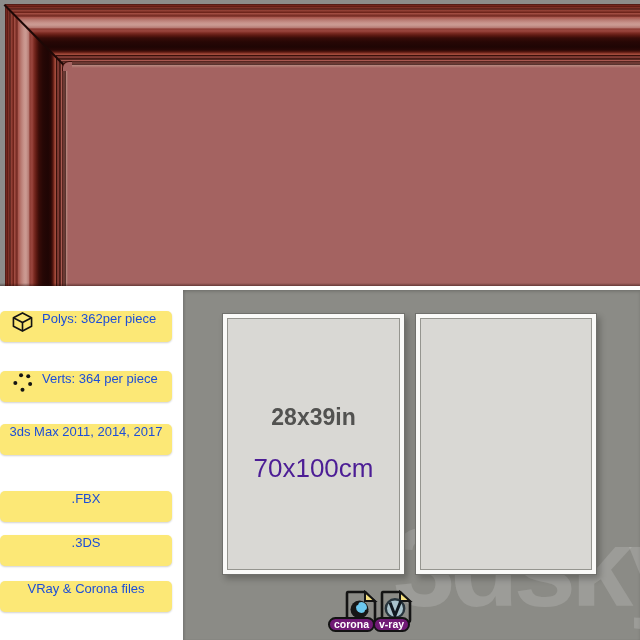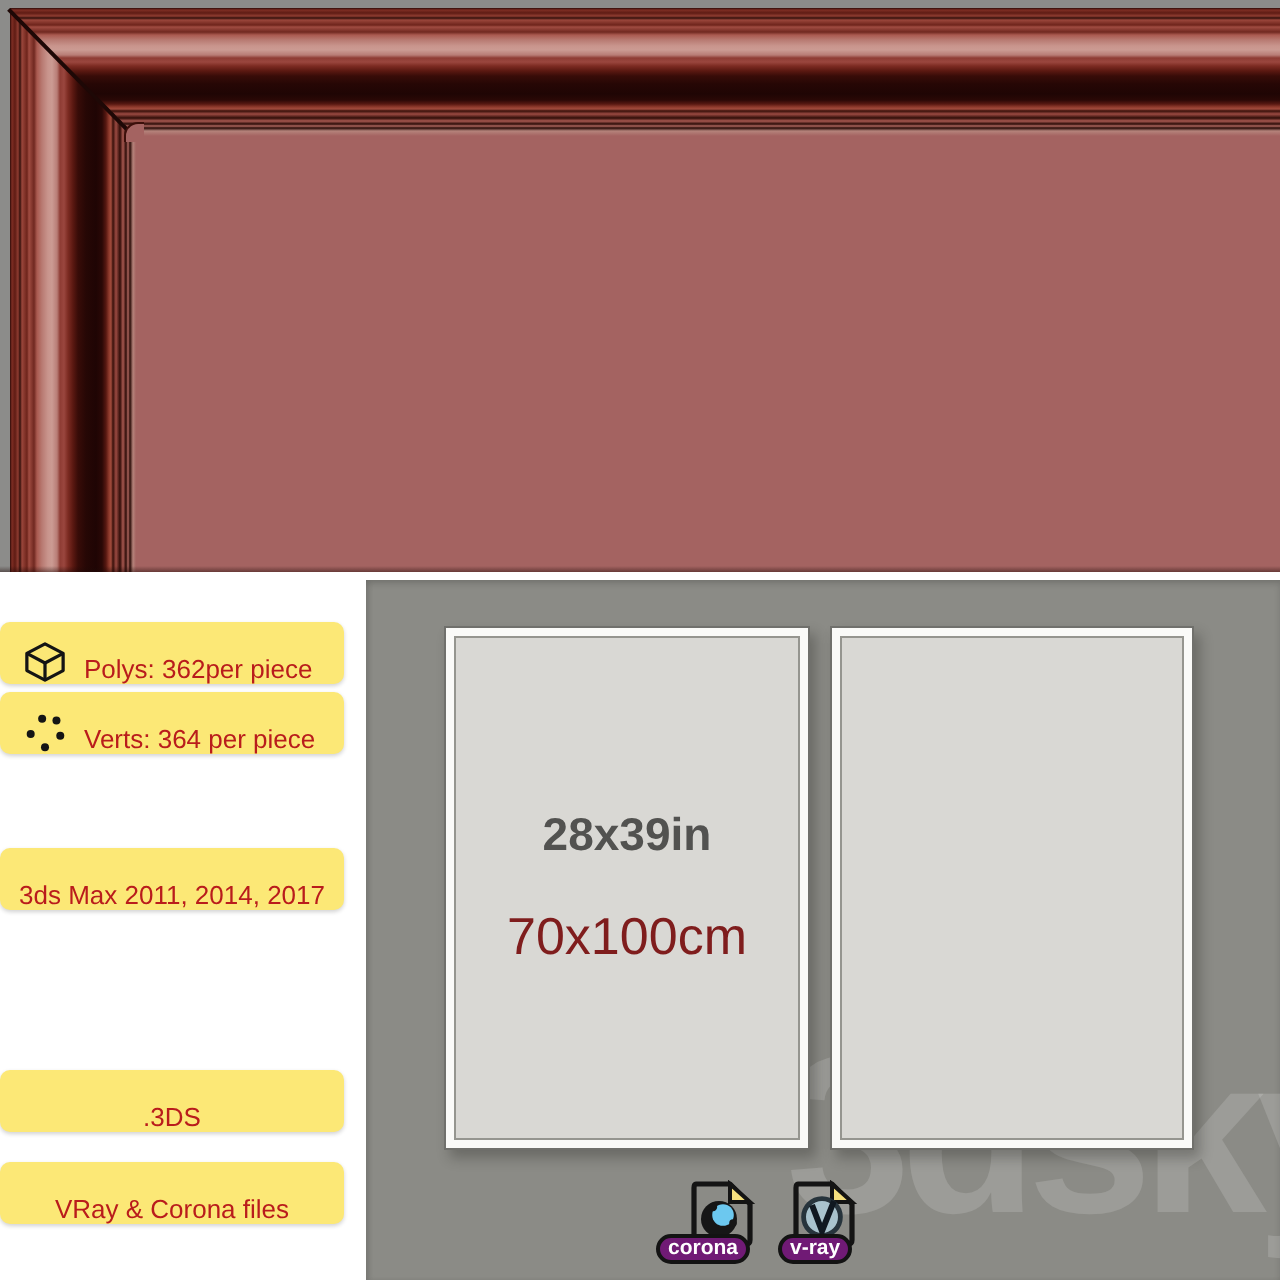--- a/index.html
+++ b/index.html
@@ -30,39 +30,39 @@
       #ad665e 59px,#2a0c08 60px,#b5837b 61.5px,#a46361 64px);}
   .miter{position:absolute;left:5px;top:4px;width:90px;height:2.4px;background:#1e0806;
     transform:rotate(45.4deg);transform-origin:0 0;}
   .inner-corner{position:absolute;left:62px;top:61px;width:9px;height:9px;background:#a46361;
     border-left:1.6px solid #3c0f0a;border-top:1.6px solid #3c0f0a;border-top-left-radius:70%;}
   .bottom-shade{position:absolute;left:0;bottom:0;width:100%;height:3px;
     background:linear-gradient(to bottom,rgba(30,8,6,0),rgba(30,8,6,0.45));}
 
   
   .badge{position:absolute;left:0;width:172px;height:31px;background:#fce876;border-radius:5px;
-    display:flex;align-items:flex-end;justify-content:center;color:#b91c1c;font-size:13px;
+    display:flex;align-items:flex-start;justify-content:center;color:#1d4ed8;font-size:13px;
     white-space:nowrap;box-shadow:0 1px 2px rgba(0,0,0,0.18);}
   .badge.with-icon{justify-content:flex-start;padding-left:12px;box-sizing:border-box;gap:9px;}
   .badge .bicon{flex:0 0 auto;display:flex;}
 
   
   .panel{position:absolute;left:183px;top:290px;width:457px;height:350px;background:#8b8b86;
     overflow:hidden;box-shadow:inset 0 2px 3px rgba(0,0,0,0.14),inset 2px 0 2px rgba(0,0,0,0.07);}
   .watermark{position:absolute;left:210px;top:222px;font-size:112px;font-weight:bold;line-height:1;
     letter-spacing:-5px;color:rgba(255,255,255,0.15);user-select:none;}
   .poster-frame{position:absolute;top:23px;width:183px;height:262px;background:#fafaf8;
     border:1px solid #70706c;box-sizing:border-box;padding:4px;
     box-shadow:3px 4px 6px rgba(20,20,18,0.28);}
   .poster-frame.left{left:39px;}
   .poster-frame.right{left:232px;width:182px;}
   .canvas{width:100%;height:100%;box-sizing:border-box;border:1px solid #95958f;background:#d9d8d4;
     display:flex;flex-direction:column;align-items:center;justify-content:center;gap:22px;}
   .size-in{font-size:23px;font-weight:bold;color:#525250;}
-  .size-cm{font-size:26px;color:#7f1d1d;}
+  .size-cm{font-size:26px;color:#4c1d95;}
 
   
   .fmt{position:absolute;top:300px;width:52px;height:45px;}
   .fmt .file{position:absolute;top:0;}
   .fmt .tag{position:absolute;left:0;top:27px;height:15px;box-sizing:border-box;background:#701a75;
     border:2px solid #131313;border-radius:8px;color:#ffffff;font-size:10.5px;font-weight:bold;
     line-height:11px;text-align:center;padding:0 4px;white-space:nowrap;}
 </style>
 </head>
 <body>
@@ -84,35 +84,38 @@
           <g fill="none" stroke="#141414" stroke-width="1.7" stroke-linejoin="round">
         <polygon points="11,1.5 20.5,6.5 20.5,15.5 11,20.5 1.5,15.5 1.5,6.5"></polygon>
         <polyline points="1.5,6.5 11,11.5 20.5,6.5"></polyline>
         <line x1="11" y1="11.5" x2="11" y2="20.5"></line>
           </g>
         </svg>
     </span>
     <span>Polys: 362per piece</span>
   </div>
 
-  <div class="badge with-icon" style="top:346px">
+  <div class="badge with-icon" style="top:371px">
     <span class="bicon">
       <svg width="21" height="22" viewBox="0 0 22 22" fill="#141414">
         <circle cx="3.5" cy="12" r="2.1"></circle>
           <circle cx="9.5" cy="4" r="2.1"></circle>
         <circle cx="17" cy="5" r="2.1"></circle>
           <circle cx="19" cy="13" r="2.1"></circle>
         <circle cx="11" cy="19" r="2.1"></circle>
         </svg>
     </span>
     <span>Verts: 364 per piece</span>
   </div>
 
   <div class="badge" style="top:424px">
     <span>3ds Max 2011, 2014, 2017</span>
+  </div>
+  <div class="badge" style="top:491px">
+    <span>.FBX</span>
   </div>
   <div class="badge" style="top:535px">
     <span>.3DS</span>
   </div>
   <div class="badge" style="top:581px">
     <span>VRay &amp; Corona files</span>
   </div>
 
   <div class="panel">
     <div class="watermark">3dsky</div>
@@ -135,21 +138,21 @@
           <path d="M23 2 L23 11 L33 11 Z" fill="#f6e07e" stroke="#141414" stroke-width="2"></path>
           <circle cx="17.5" cy="19.5" r="9" fill="#161616"></circle>
           <circle cx="19.5" cy="17.5" r="5.4" fill="#6cc8ef"></circle>
           <circle cx="14.5" cy="13.5" r="2.1" fill="#161616"></circle>
           <circle cx="24.5" cy="21.5" r="1.9" fill="#161616"></circle>
         </svg>
       </span>
       <span class="tag">corona</span>
     </div>
 
-    <div class="fmt" style="left:206px">
+    <div class="fmt" style="left:190px">
       <span class="file" style="left:4px">
         <svg width="36" height="34" viewBox="0 0 36 34">
           <path d="M6 2 H23 L33 12 V30 Q33 32 31 32 H7 Q5 32 5 30 V4 Q5 2 6 2 Z" fill="none" stroke="#141414" stroke-width="2.6" stroke-linejoin="round"></path>
           <path d="M23 2 L23 11 L33 11 Z" fill="#f6e07e" stroke="#141414" stroke-width="2"></path>
           <circle cx="18" cy="18.5" r="9.2" fill="#a9c3cd" stroke="#27343c" stroke-width="2.4"></circle>
           <path d="M13 12.5 L18 25.5 L24 10.5" fill="none" stroke="#101820" stroke-width="3"></path>
         </svg>
       </span>
       <span class="tag">v-ray</span>
     </div>

